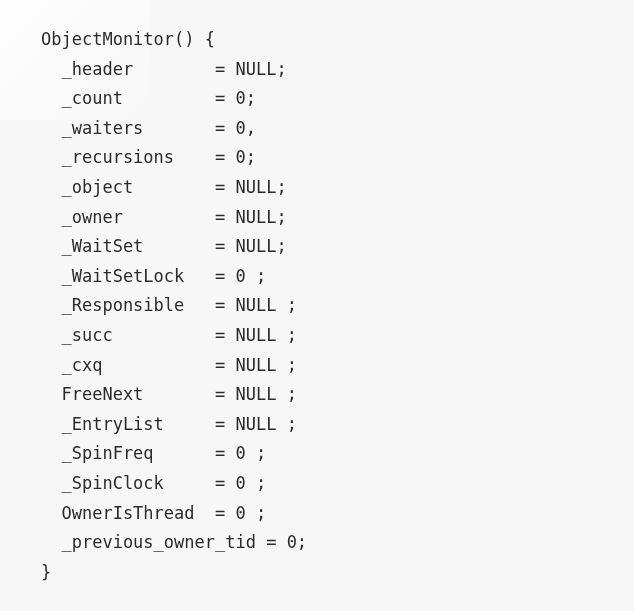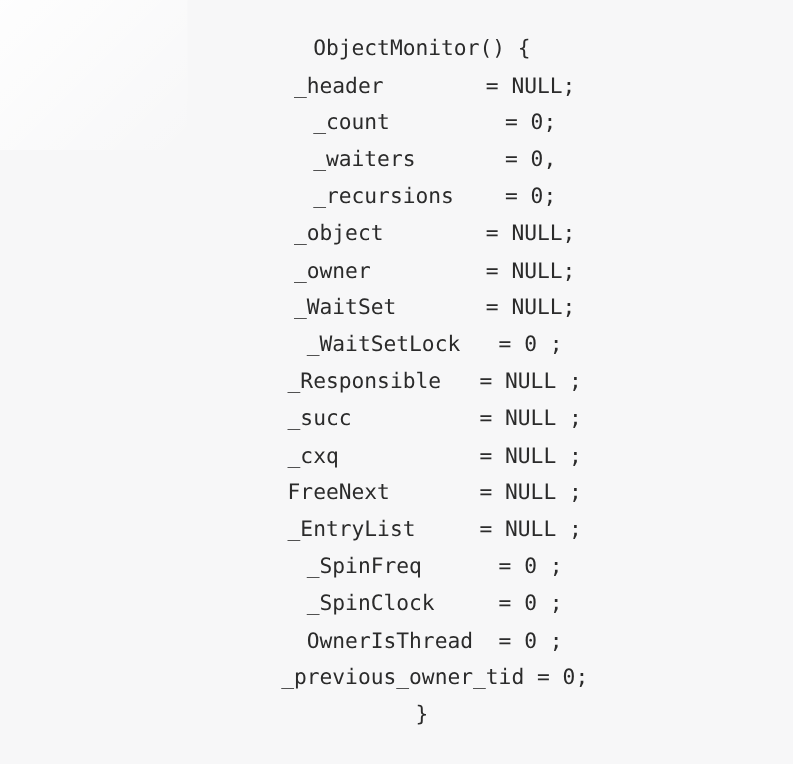--- a/index.html
+++ b/index.html
@@ -38,21 +38,20 @@
   .code-block {
     position: relative;
     padding: 25px 0 0 41px;
     margin: 0;
     font-family: "DejaVu Sans Mono", "Liberation Mono", monospace;
     font-size: 17px;
     line-height: 29.6px;
     color: #2b2b2b;
     white-space: pre;
     letter-spacing: 0;
-    text-align: center;
     -webkit-font-smoothing: antialiased;
   }
 
   .code-line {
     display: block;
     white-space: pre;
     min-height: 29.6px;
   }
 </style>
 </head>

